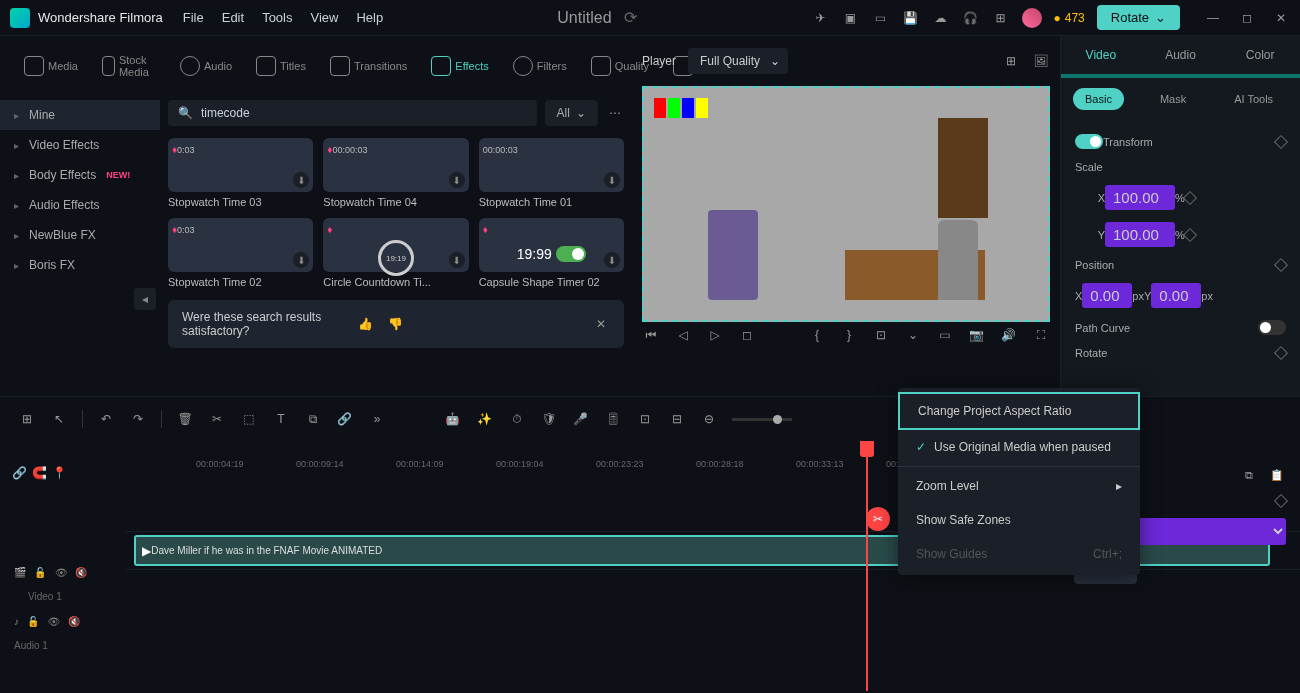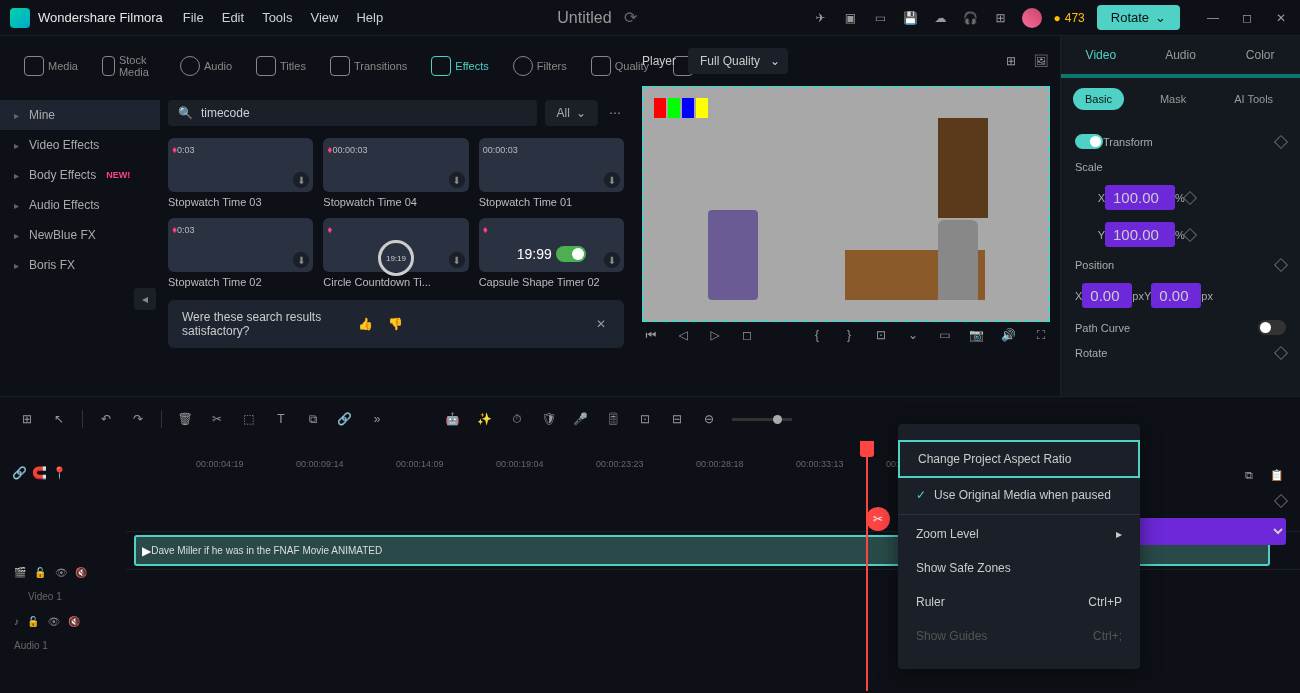--- a/index.html
+++ b/index.html
@@ -77,21 +77,21 @@
 .tl-left{width:126px;padding-top:26px}
 .track-head{height:38px;display:flex;align-items:center;gap:8px;padding:0 14px;color:#888;font-size:10px}
 .tl-right{flex:1;position:relative;overflow:hidden}
 .ruler{height:26px;display:flex;position:relative;font-size:9px;color:#666}
 .ruler-tick{position:absolute;top:18px}
 .track{height:38px;position:relative;border-top:1px solid #1a1f28}
 .clip{position:absolute;left:8px;right:30px;top:3px;bottom:3px;background:#2a4a4a;border:2px solid #4fd1c5;border-radius:3px;display:flex;align-items:center;padding:0 6px;overflow:hidden}
 .clip-label{font-size:10px;color:#ddd;white-space:nowrap}
 .playhead{position:absolute;left:740px;top:0;bottom:0;width:2px;background:#ff4444;z-index:5}
 .playhead-top{position:absolute;top:-2px;left:-6px;width:14px;height:18px;background:#ff4444;border-radius:3px}
-.context-menu{position:absolute;left:898px;top:424px;width:242px;background:#1a1f28;border-radius:4px;box-shadow:0 4px 20px rgba(0,0,0,0.5);z-index:100;padding:16px 0}
+.context-menu{position:absolute;left:898px;top:388px;width:242px;background:#1a1f28;border-radius:4px;box-shadow:0 4px 20px rgba(0,0,0,0.5);z-index:100;padding:4px 0}
 .ctx-item{padding:10px 18px;display:flex;align-items:center;justify-content:space-between;color:#ccc;font-size:12px;cursor:pointer}
 .ctx-item.hl{border:2px solid #4fd1c5}
 .ctx-item.disabled{color:#555}
 .ctx-sep{height:1px;background:#2a3140;margin:2px 0}
 .ctx-check{color:#4fd1c5;margin-right:8px}
 .arrow-annotation{position:absolute;left:730px;top:400px;z-index:99;pointer-events:none}
 .countdown-ring{width:36px;height:36px;border:3px solid #ccc;border-radius:50%;display:flex;align-items:center;justify-content:center;font-size:8px;color:#ccc;margin:4px auto}
 .capsule-timer{display:flex;align-items:center;gap:4px;justify-content:center;margin-top:10px}
 .capsule-timer .time{color:#fff;font-size:14px}
 .pill-toggle{width:30px;height:16px;background:#4caf50;border-radius:8px;position:relative}
@@ -446,24 +446,20 @@
       <span><span class="ctx-check">✓</span><span>Use Original Media when paused</span></span>
     </div>
   <div class="ctx-sep"></div>
   <div class="ctx-item">
       <span>Zoom Level</span>
       <span>▸</span>
     </div>
   <div class="ctx-item">
       <span>Show Safe Zones</span>
     </div>
-  <div class="ctx-item">
-      <span>Ruler</span>
-      <span>Ctrl+P</span>
-    </div>
   <div class="ctx-item disabled">
       <span>Show Guides</span>
       <span>Ctrl+;</span>
     </div>
 </div>
 
 <svg class="arrow-annotation" width="180" height="160">
   <defs>
       <marker id="ah" markerWidth="10" markerHeight="10" refX="8" refY="3" orient="auto">
         <path d="M0,0 L0,6 L9,3 z" fill="#4fd1c5"></path>

